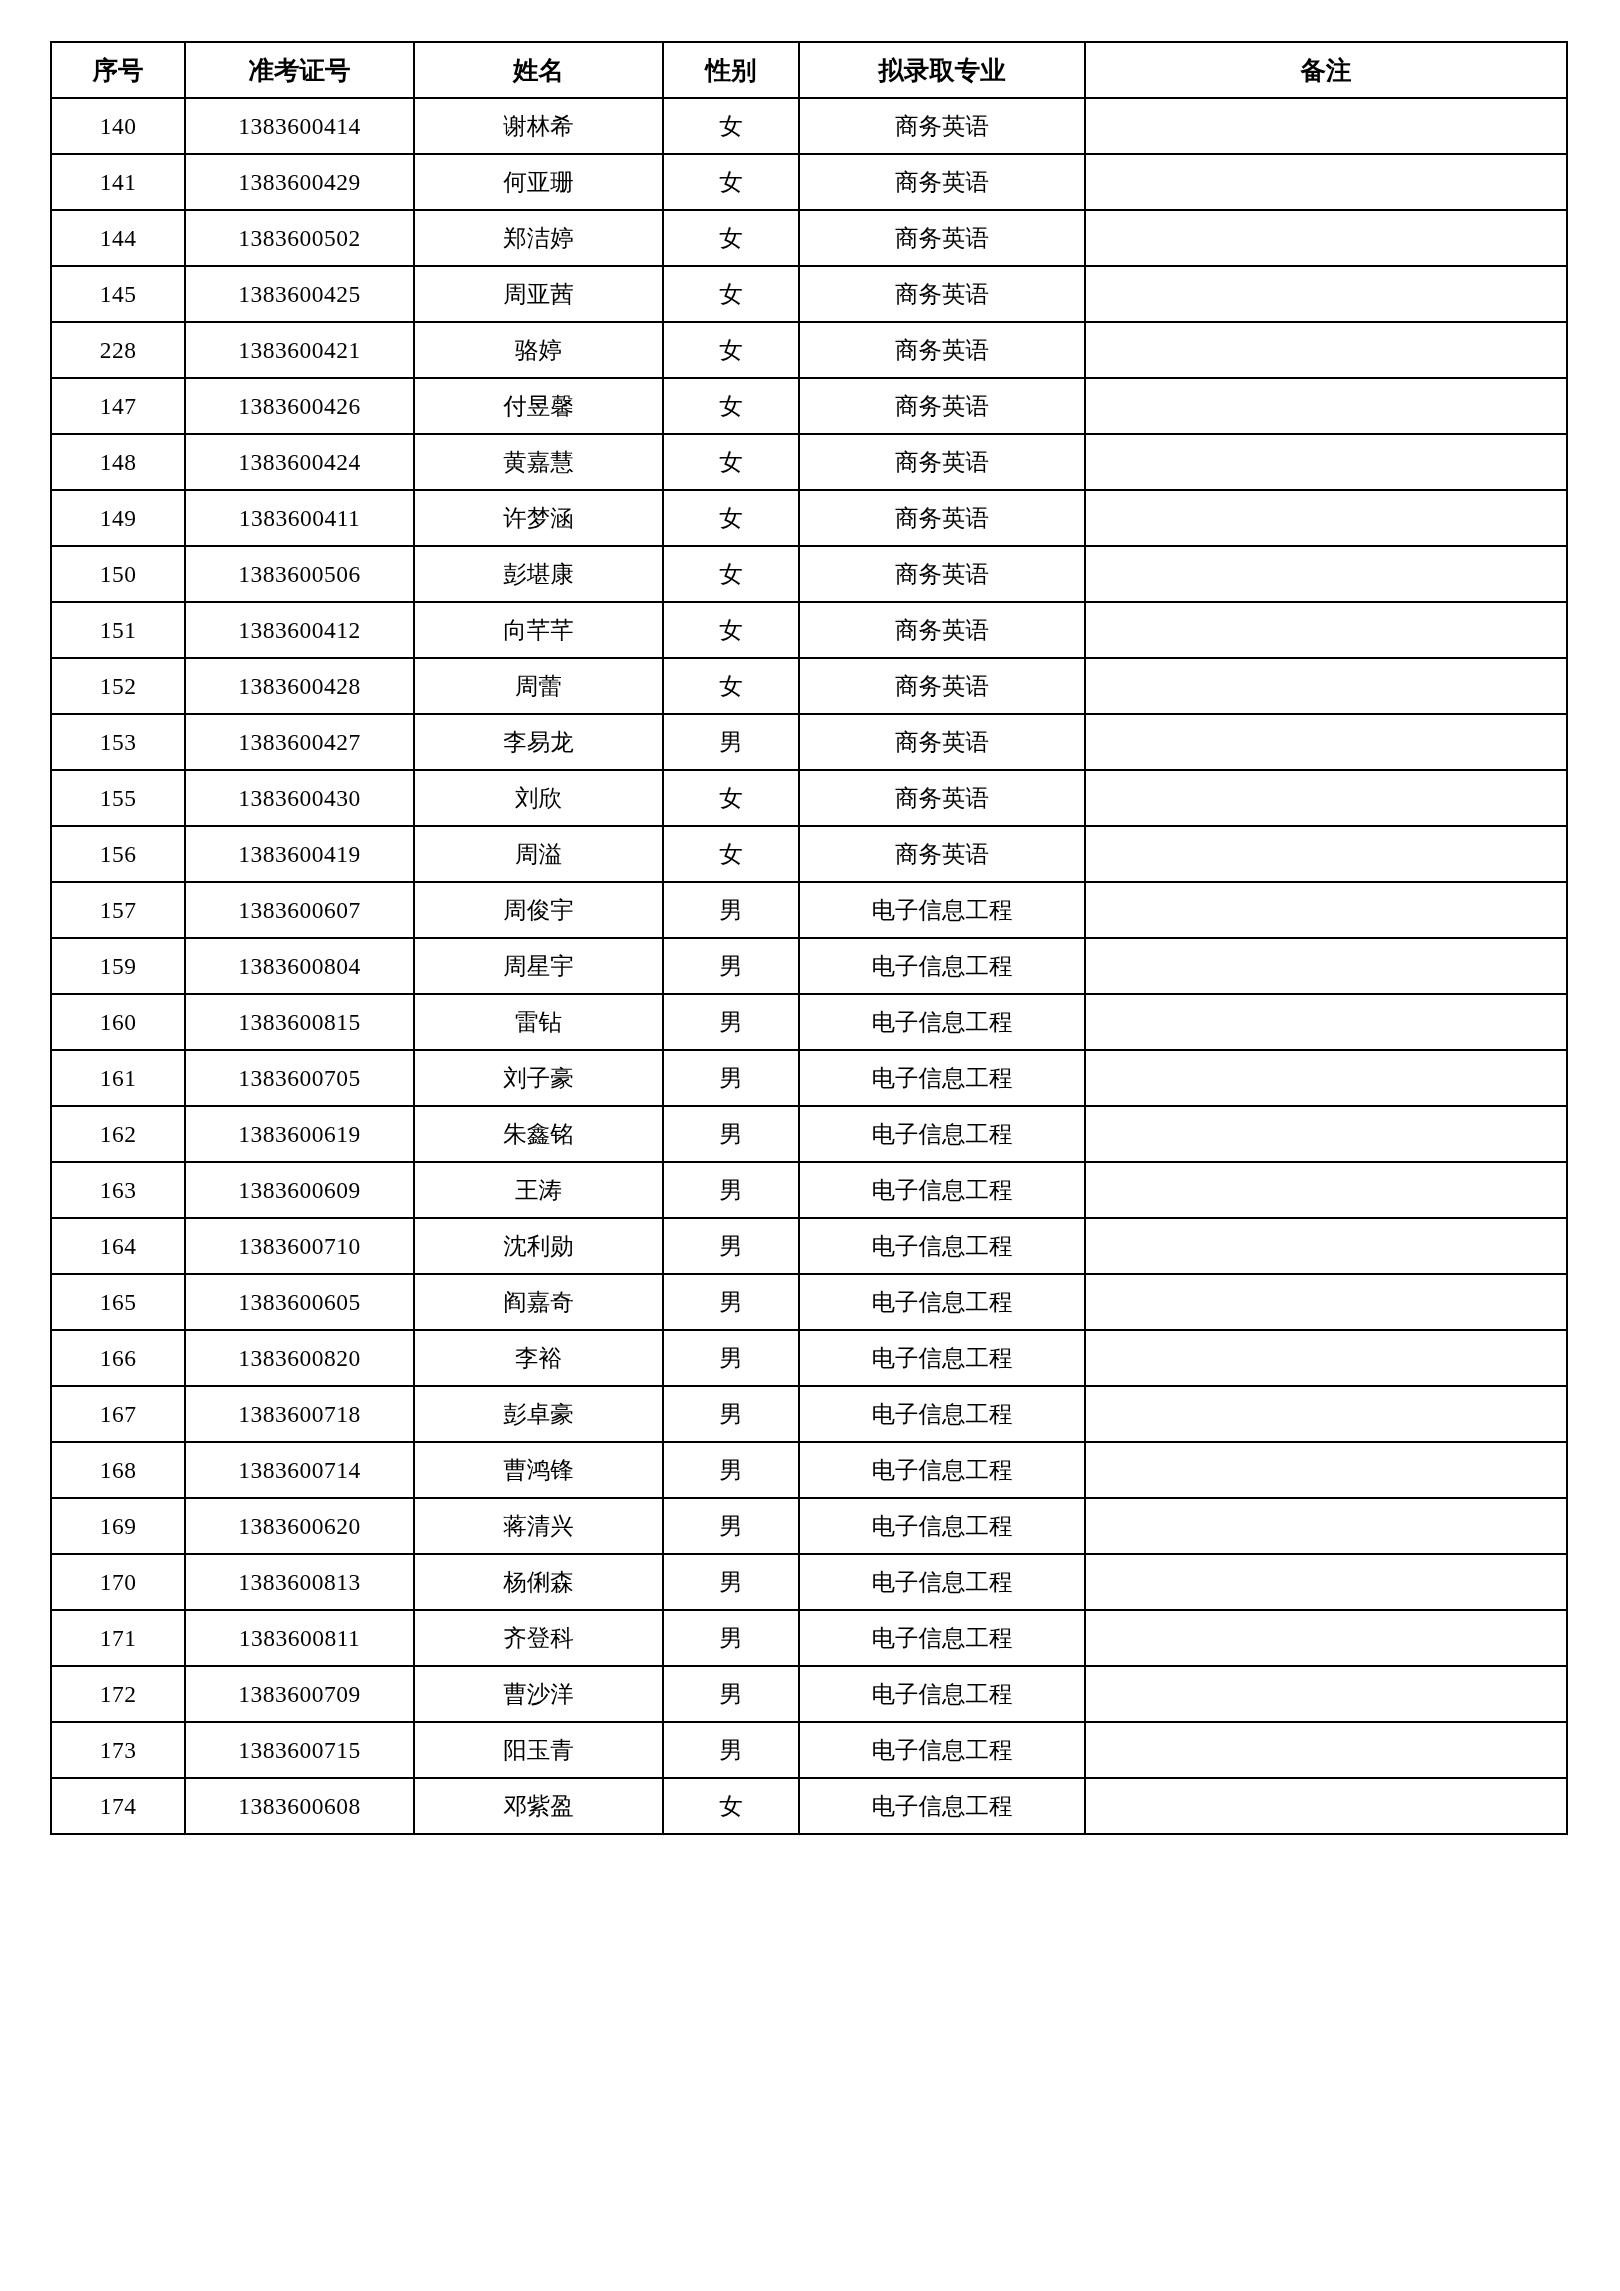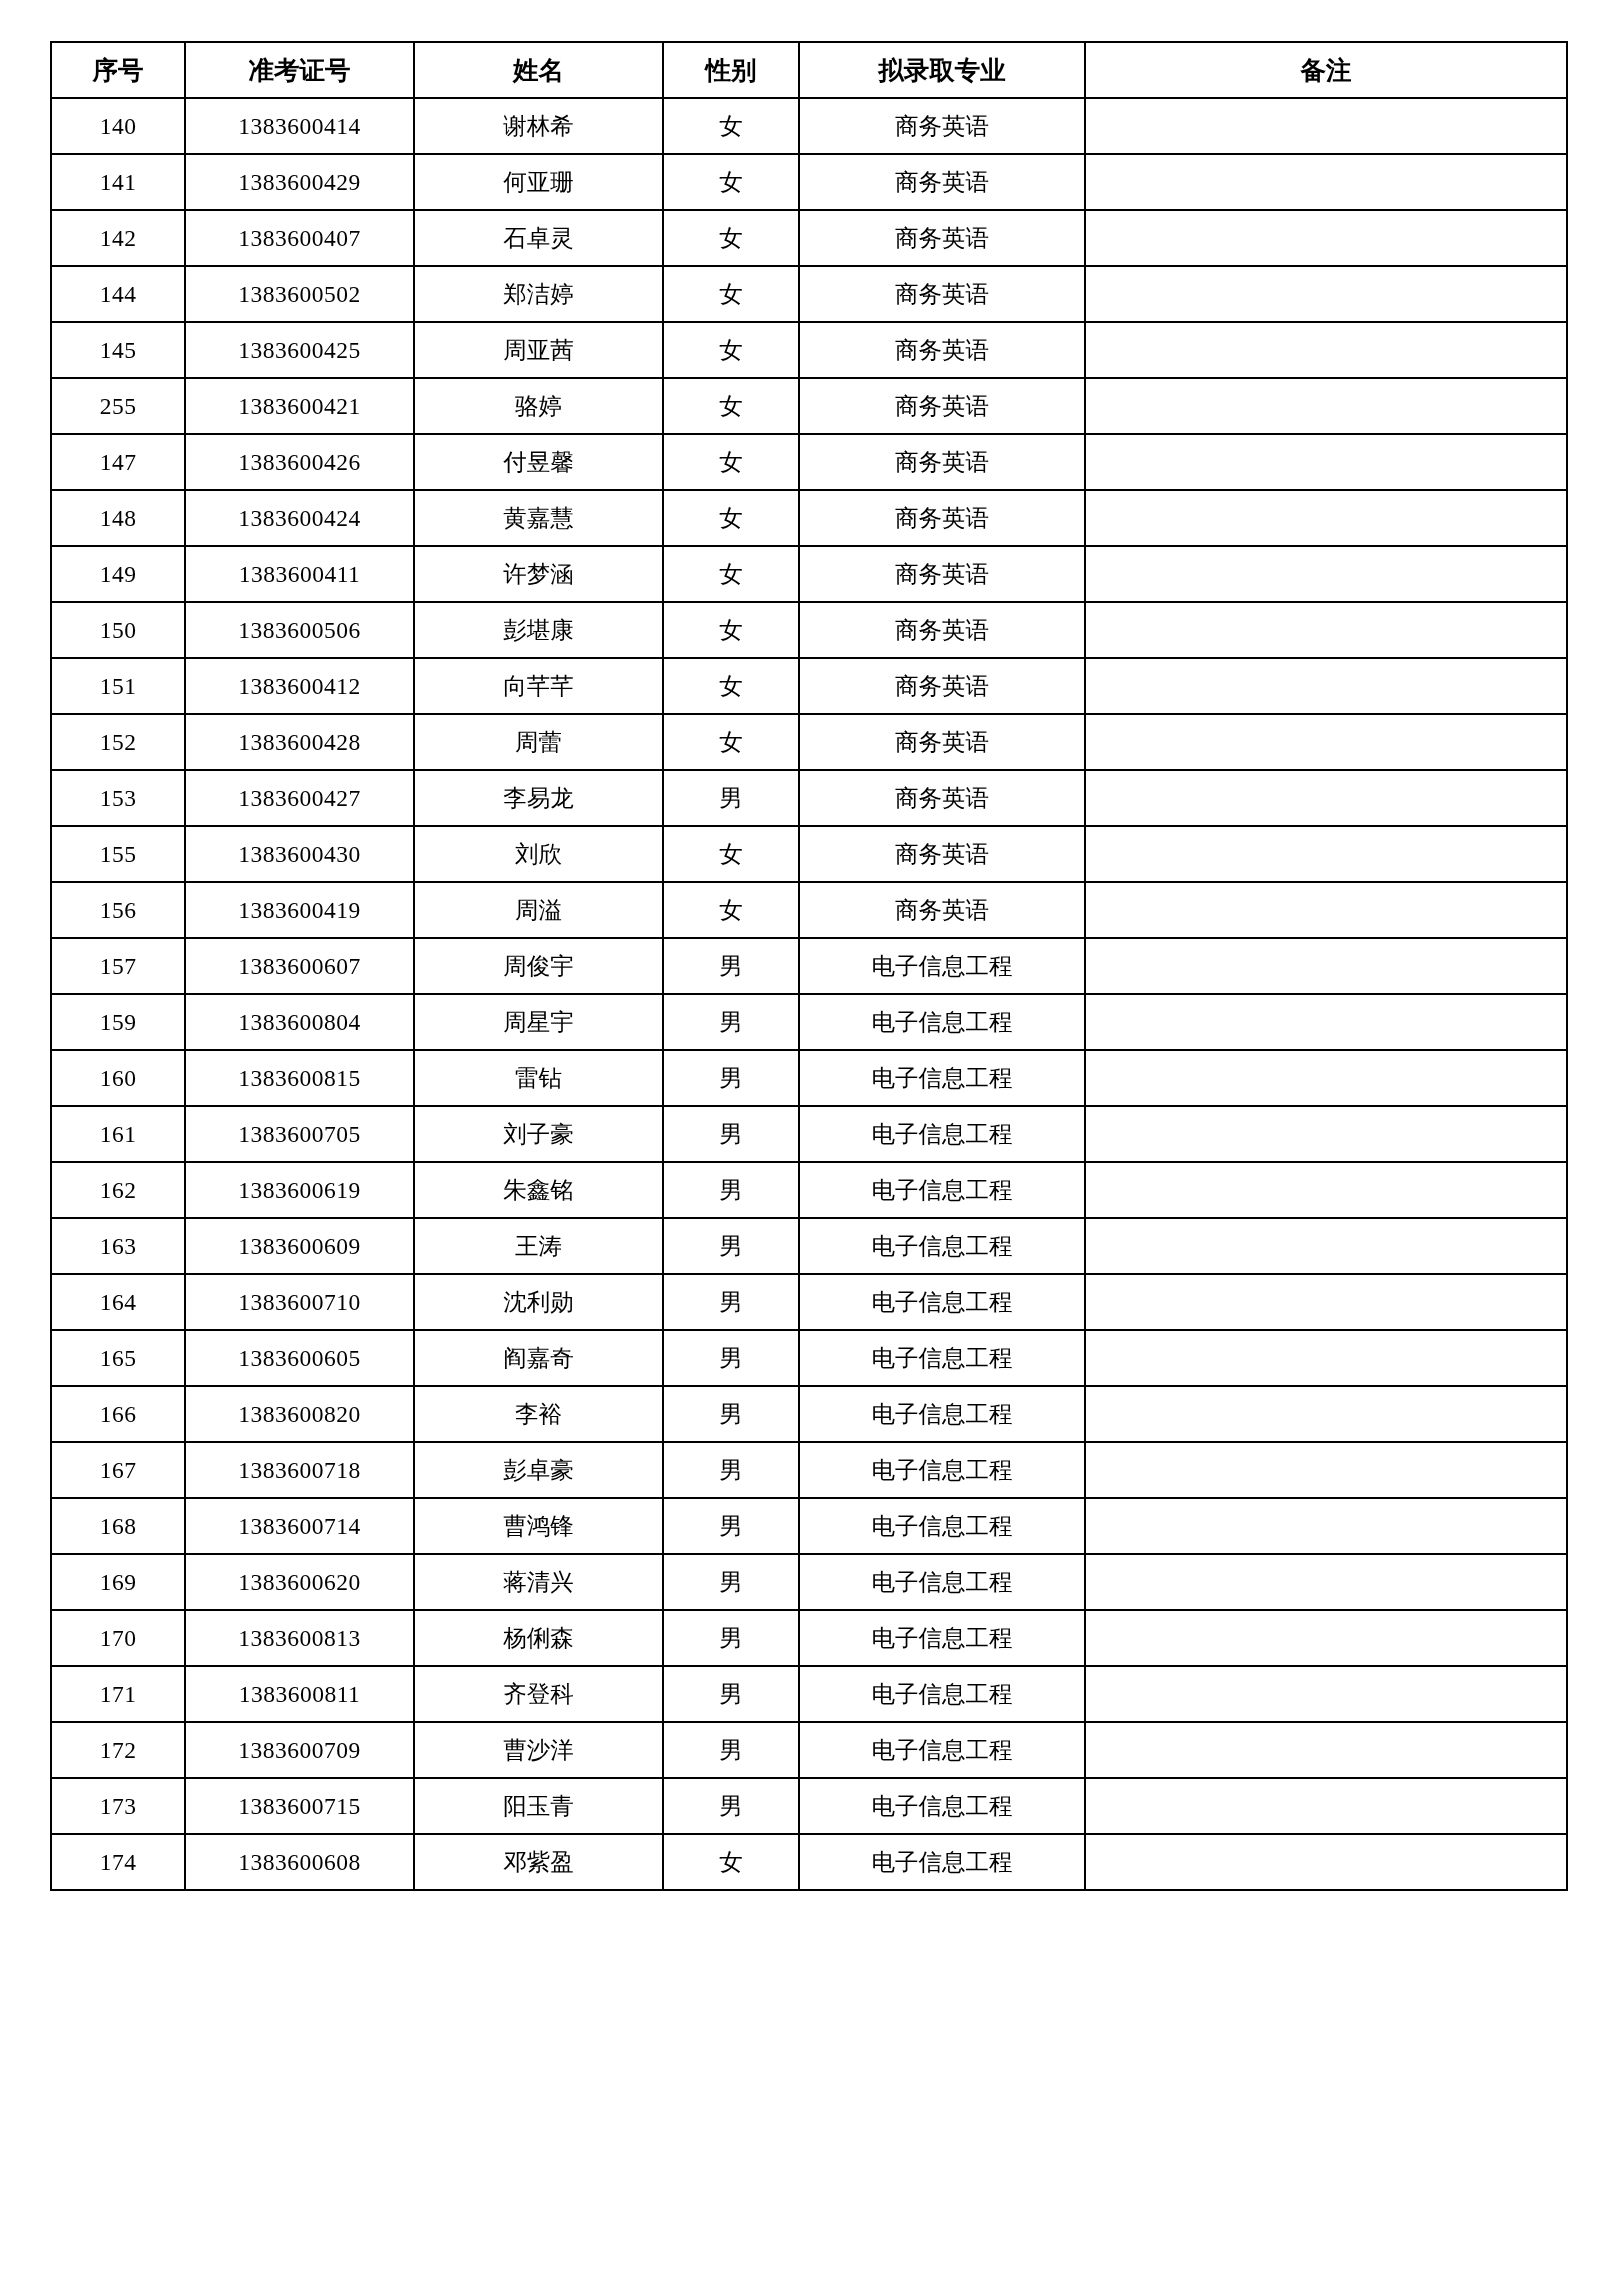--- a/index.html
+++ b/index.html
@@ -59,45 +59,37 @@
       </tr>
       <tr>
         <td class="num">141</td>
         <td class="num">1383600429</td>
         <td class="cjk">何亚珊</td>
         <td class="cjk">女</td>
         <td class="cjk">商务英语</td>
         <td class="cjk"></td>
       </tr>
       <tr>
-        <td class="num">142</td>
-        <td class="num">1383600407</td>
-        <td class="cjk">石卓灵</td>
-        <td class="cjk">女</td>
-        <td class="cjk">商务英语</td>
-        <td class="cjk"></td>
-      </tr>
-      <tr>
         <td class="num">144</td>
         <td class="num">1383600502</td>
         <td class="cjk">郑洁婷</td>
         <td class="cjk">女</td>
         <td class="cjk">商务英语</td>
         <td class="cjk"></td>
       </tr>
       <tr>
         <td class="num">145</td>
         <td class="num">1383600425</td>
         <td class="cjk">周亚茜</td>
         <td class="cjk">女</td>
         <td class="cjk">商务英语</td>
         <td class="cjk"></td>
       </tr>
       <tr>
-        <td class="num">255</td>
+        <td class="num">228</td>
         <td class="num">1383600421</td>
         <td class="cjk">骆婷</td>
         <td class="cjk">女</td>
         <td class="cjk">商务英语</td>
         <td class="cjk"></td>
       </tr>
       <tr>
         <td class="num">147</td>
         <td class="num">1383600426</td>
         <td class="cjk">付昱馨</td>

